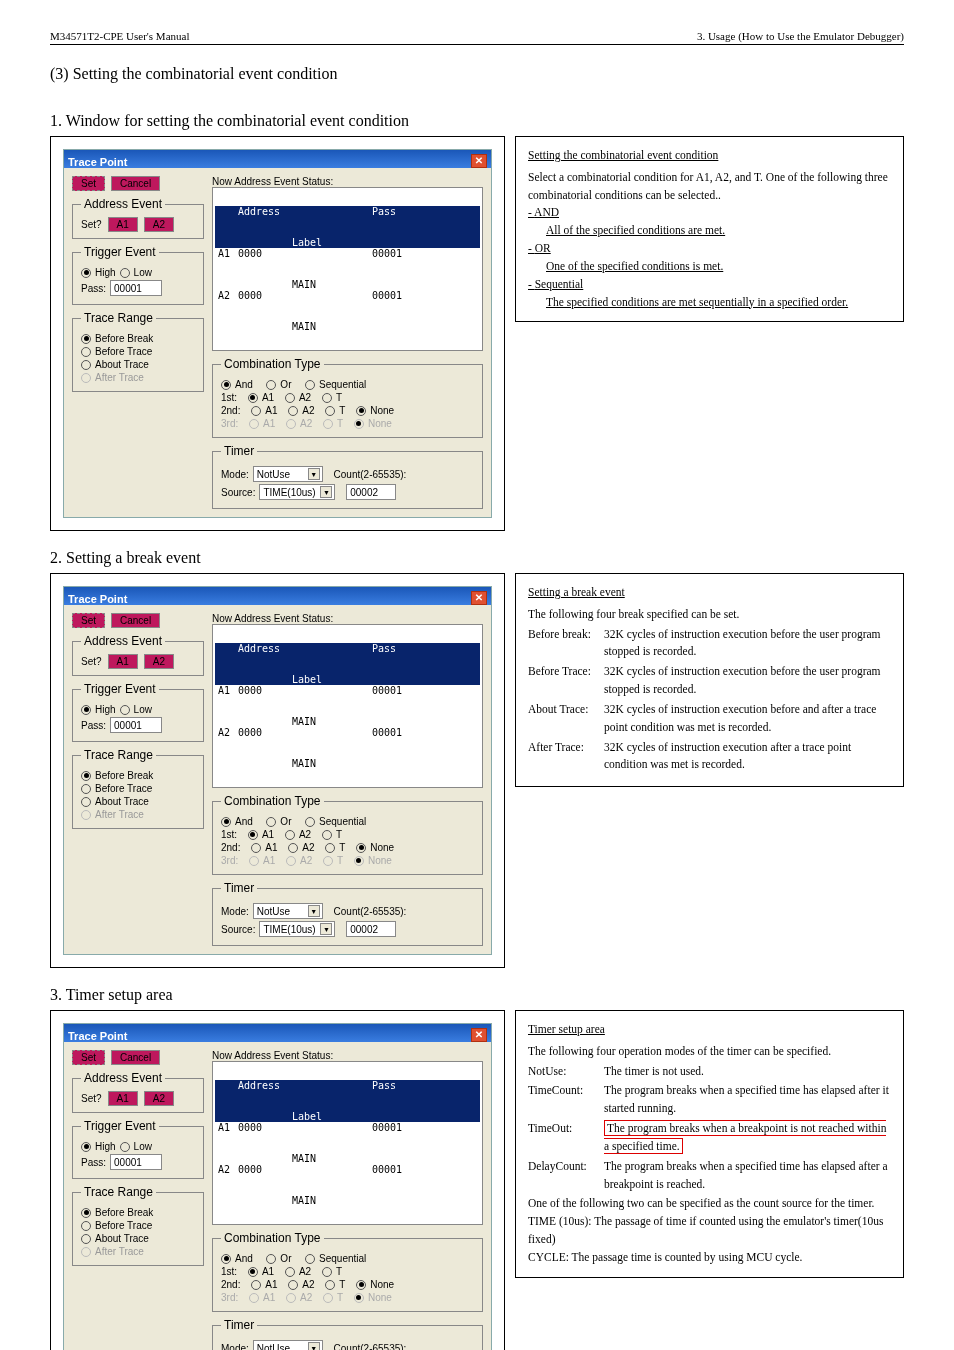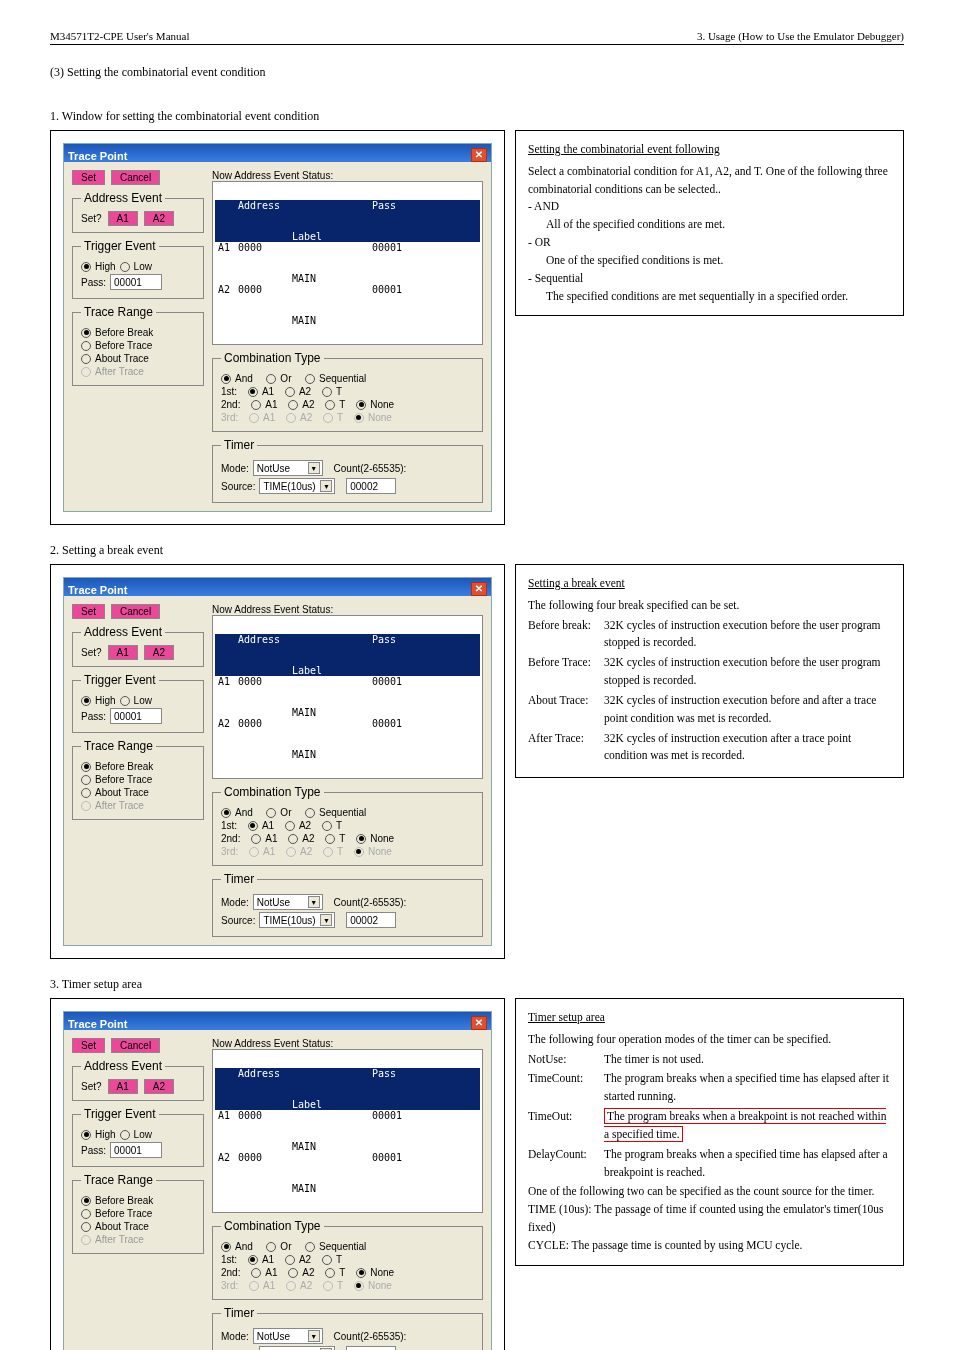--- a/index.html
+++ b/index.html
@@ -1,47 +1,47 @@
 <!DOCTYPE html>
 <html><head>
 <meta charset="utf-8">
 <style>
   * { box-sizing: border-box; margin: 0; padding: 0; }
   body { font-family: "Times New Roman", serif; font-size: 12px; color: #000; background: #fff; width: 954px; margin: 0 auto; padding: 0 50px; }
   .header-row { display: flex; justify-content: space-between; padding-top: 30px; font-size: 11px; }
   hr.top { border: none; border-top: 1px solid #000; margin: 2px 0 20px; }
-  .sect-h { font-size: 12px; margin: 8px 0 6px; }
+  .sect-h { font-size: 16px; margin: 8px 0 6px; }
   .row2 { display: flex; gap: 10px; align-items: flex-start; margin-bottom: 18px; }
   .shot-wrap { border: 1px solid #000; padding: 12px; width: 455px; flex-shrink: 0; }
   .dlg { border: 1px solid #8aa; background: #ece9d8; font-family: Tahoma, sans-serif; font-size: 10px; }
   .dlg-titlebar { height: 18px; background: linear-gradient(#1a57b8,#3a7de0); color: #fff; display: flex; align-items: flex-end; justify-content: space-between; padding: 0 4px; font-weight: bold; font-size: 11px; }
   .closebox { width: 16px; height: 14px; background: #e05030; border: 1px solid #b03010; color: #fff; display: flex; align-items: center; justify-content: center; font-size: 10px; line-height: 1; }
   .dlg-body { display: flex; padding: 8px; gap: 8px; }
   .leftcol { width: 132px; display: flex; flex-direction: column; gap: 6px; }
   .rightcol { flex: 1; display: flex; flex-direction: column; gap: 6px; }
-  .btn { border: 1px solid #888; background: #ec4899; padding: 1px 8px; font-size: 10px; }
+  .btn { border: 1px solid #888; background: #be185d; padding: 1px 8px; font-size: 10px; }
   .btnrow { display: flex; gap: 6px; }
   fieldset { border: 1px solid #888; padding: 6px 6px 6px 8px; font-size: 10px; }
   fieldset legend { padding: 0 3px; font-size: 12px; }
   .radio-row { display: flex; align-items: center; gap: 4px; margin: 2px 0; }
   .radio { width: 10px; height: 10px; border: 1px solid #555; border-radius: 50%; display: inline-flex; align-items: center; justify-content: center; }
   .radio.sel::after { content: ""; width: 5px; height: 5px; background: #000; border-radius: 50%; }
   .radio.dis { border-color: #bbb; }
   .input { border: 1px solid #888; background: #fff; padding: 1px 3px; font-size: 10px; height: 16px; }
   .combo { border: 1px solid #888; background: #fff; height: 16px; display: flex; align-items: center; justify-content: space-between; padding: 0 2px 0 3px; }
   .combo .arrow { width: 12px; height: 12px; background: #ece9d8; border: 1px solid #888; display: flex; align-items: center; justify-content: center; font-size: 7px; }
   .statbox { border: 1px solid #888; background: #fff; padding: 18px 2px; font-family: "MS Gothic", monospace; font-size: 10px; }
   .statbox .hdr { background: #08246b; color: #fff; display: flex; }
   .statbox .row { display: flex; }
   .statbox span { padding: 0 3px; }
   .c-addr { width: 54px; } .c-lbl { width: 80px; margin-top: 31px; } .c-pass { width: 60px; }
   .c-idx { width: 20px; }
   .callout-box { border: 1px solid #000; padding: 10px 12px; font-size: 11.5px; line-height: 1.55; }
   .callout-title { text-decoration: underline; margin-bottom: 4px; }
-  .callout-box ul { list-style: none; }
+  .callout-box ul { list-style: none; text-decoration: underline; }
   .callout-box li.dash { text-indent: -10px; margin-left: 10px; }
   .callout-box li.ind { margin-left: 18px; }
   .defrow { display: flex; margin: 2px 0; font-size: 11.5px; }
   .defrow .k { width: 76px; flex-shrink: 0; }
   .defrow .v { flex: 1; }
   .redbox { border: 1px solid #d00; padding: 1px 2px; }
   .footer { display: flex; justify-content: space-between; align-items: center; margin-top: 40px; font-size: 11px; border-top: 1px solid #000; padding-top: 4px; }
   .rlogo { font-family: Arial, sans-serif; font-weight: bold; font-style: italic; color: #737373; font-size: 12px; letter-spacing: 0.5px; }
 </style>
 </head>
@@ -166,21 +166,21 @@
                   <span class="arrow">▼</span>
                 </div>
               &nbsp;<input class="input" style="width: 50px;" value="00002">
             </div>
           </fieldset>
         </div>
       </div>
     </div>
   </div>
   <div class="callout-box" style="flex:1">
-    <p class="callout-title">Setting the combinatorial event following</p>
+    <p class="callout-title">Setting the combinatorial event condition</p>
     <p>Select a combinatorial condition for A1, A2, and T. One of the following three combinatorial conditions can be selected..</p>
     <ul>
       <li class="dash">- <span>AND</span></li>
       <li class="ind">All of the specified conditions are met.</li>
       <li class="dash">- <span>OR</span></li>
       <li class="ind">One of the specified conditions is met.</li>
       <li class="dash">- <span>Sequential</span></li>
       <li class="ind">The specified conditions are met sequentially in a specified order.</li>
     </ul>
   </div>

